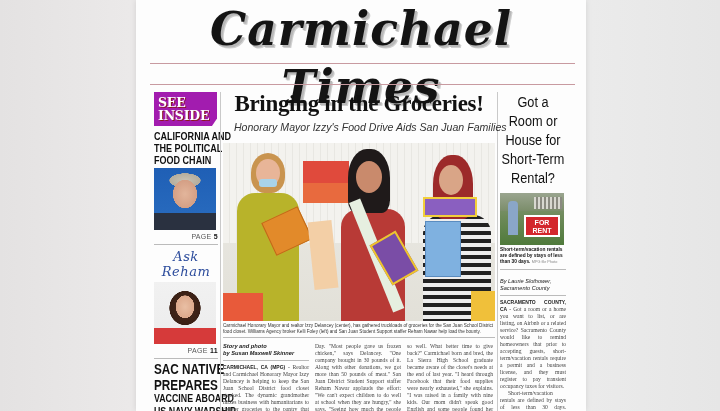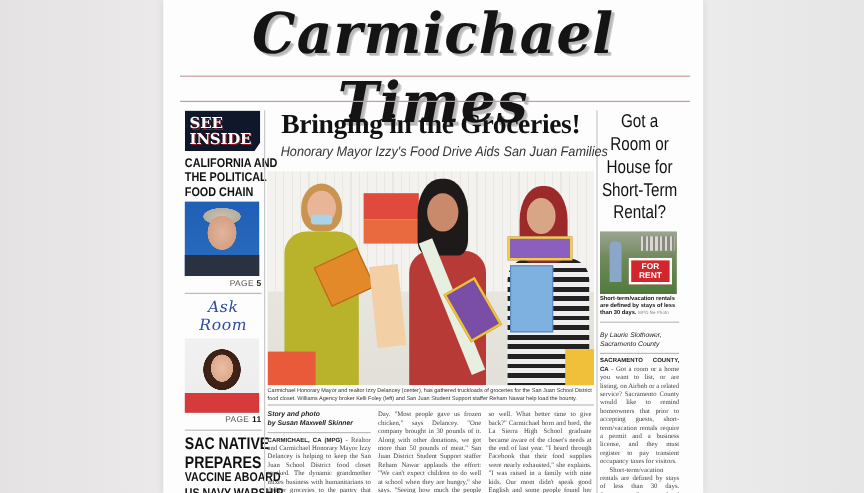--- a/index.html
+++ b/index.html
@@ -50,21 +50,21 @@
   .tagline {
     font-family: "Liberation Serif", serif; font-style: italic; font-size: 12.5px; color: #222;
     white-space: nowrap;
   }
 
   
   .left-col {
     position: absolute; left: 18px; top: 92px; width: 64px; height: 330px;
   }
   .see-inside {
-    width: 63px; height: 34px; background: #0f172a;
+    width: 63px; height: 34px; background: #a21caf;
     color: #fff; font-family: "DejaVu Serif", serif; font-weight: bold;
     font-size: 12.5px; line-height: 13px; padding: 4px 0 0 4px;
     letter-spacing: -0.2px; text-shadow: 1px 1px 0 #8a1a1f;
     clip-path: polygon(0 0, 100% 0, 100% 78%, 92% 100%, 0 100%);
   }
   .teaser-head {
     font-family: "Liberation Sans", sans-serif; font-weight: bold;
     font-size: 10.5px; line-height: 12px; color: #111; margin-top: 4px;
     transform: scaleX(0.86); transform-origin: left top; width: 74px;
     white-space: nowrap;
@@ -191,21 +191,21 @@
       <div>THE POLITICAL</div>
       <div>FOOD CHAIN</div>
     </div>
     <div class="photo-man"></div>
     <div class="page-ref">
       <span>PAGE</span>
       <b>5</b>
     </div>
     <div class="divider-h"></div>
 
-    <div class="ask-toni">Ask Room</div>
+    <div class="ask-toni">Ask Reham</div>
     <div class="photo-woman"></div>
     <div class="page-ref">
       <span>PAGE</span>
       <b>11</b>
     </div>
     <div class="divider-h"></div>
 
     <div>
       <div class="sac-native">SAC NATIVE</div>
       <div class="sac-native">PREPARES</div>

